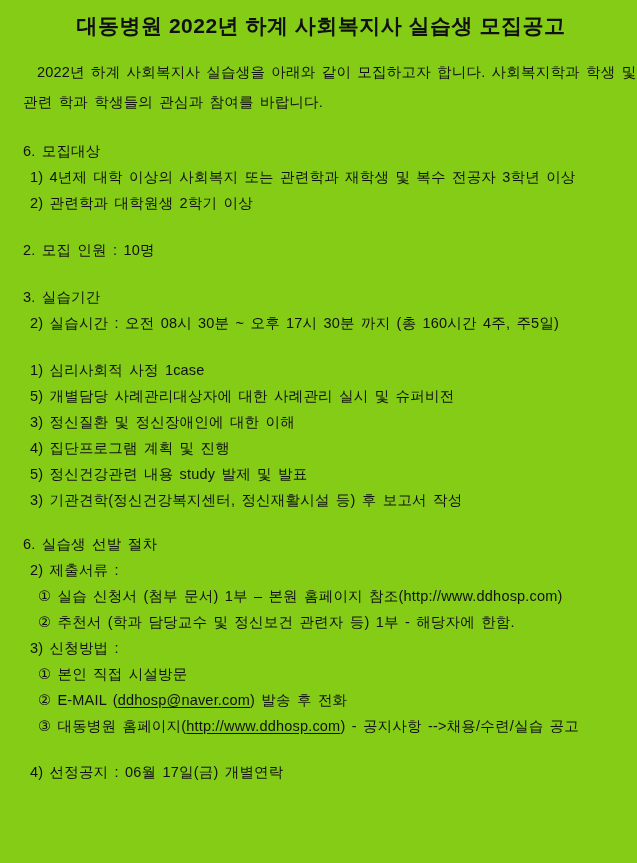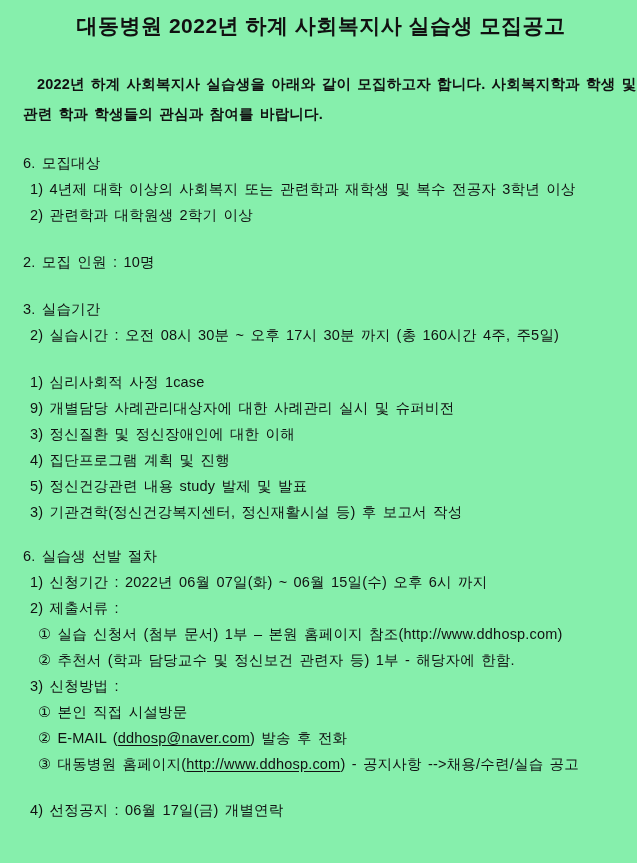--- a/index.html
+++ b/index.html
@@ -4,35 +4,34 @@
 <style>
   * { margin: 0; padding: 0; box-sizing: border-box; }
   html, body { background: #ffffff; }
   body {
     width: 637px; height: 863px;
     font-family: "Liberation Sans", "DejaVu Sans", sans-serif;
     color: #111111;
   }
   .page {
     width: 637px; height: 863px;
-    background: #86efac;
+    background: #84cc16;
     padding: 9px 18px 0 23px;
     overflow: hidden;
   }
   .title {
     text-align: center;
     font-size: 21px;
     font-weight: bold;
     letter-spacing: 0.5px;
     margin-top: 3px;
     white-space: nowrap;
   }
   .intro {
-    margin-top: 29px;
-    font-weight: bold;
+    margin-top: 17px;
   }
   .intro .line { line-height: 30px; }
   .intro .line.first { text-indent: 14px; }
   .line {
     font-size: 14.5px;
     line-height: 26px;
     letter-spacing: 0.2px;
     word-spacing: 2px;
     white-space: nowrap;
   }
@@ -65,30 +64,29 @@
     <div class="line heading">2. 모집 인원 : 10명</div>
   </div>
 
   <div class="section">
     <div class="line heading">3. 실습기간</div>
     <div class="line item">2) 실습시간 : 오전 08시 30분 ~ 오후 17시 30분 까지 (총 160시간 4주, 주5일)</div>
   </div>
 
   <div class="section">
     <div class="line item">1) 심리사회적 사정 1case</div>
-    <div class="line item">9) 개별담당 사례관리대상자에 대한 사례관리 실시 및 슈퍼비전</div>
+    <div class="line item">5) 개별담당 사례관리대상자에 대한 사례관리 실시 및 슈퍼비전</div>
     <div class="line item">3) 정신질환 및 정신장애인에 대한 이해</div>
     <div class="line item">4) 집단프로그램 계획 및 진행</div>
     <div class="line item">5) 정신건강관련 내용 study 발제 및 발표</div>
     <div class="line item">3) 기관견학(정신건강복지센터, 정신재활시설 등) 후 보고서 작성</div>
   </div>
 
   <div class="section tight">
     <div class="line heading">6. 실습생 선발 절차</div>
-    <div class="line item">1) 신청기간 : 2022년 06월 07일(화) ~ 06월 15일(수) 오후 6시 까지</div>
     <div class="line item">2) 제출서류 :</div>
     <div class="line subitem">① 실습 신청서 (첨부 문서) 1부 – 본원 홈페이지 참조(http://www.ddhosp.com)</div>
     <div class="line subitem">② 추천서 (학과 담당교수 및 정신보건 관련자 등) 1부 - 해당자에 한함.</div>
     <div class="line item">3) 신청방법 :</div>
     <div class="line subitem">① 본인 직접 시설방문</div>
     <div class="line subitem"><span>② E-MAIL (</span><span class="underline">ddhosp@naver.com</span><span>) 발송 후 전화</span></div>
     <div class="line subitem"><span>③ 대동병원 홈페이지(</span><span class="underline">http://www.ddhosp.com</span><span>) - 공지사항 --&gt;채용/수련/실습 공고</span></div>
     <div class="line item gap-top">4) 선정공지 : 06월 17일(금) 개별연락</div>
   </div>
 

